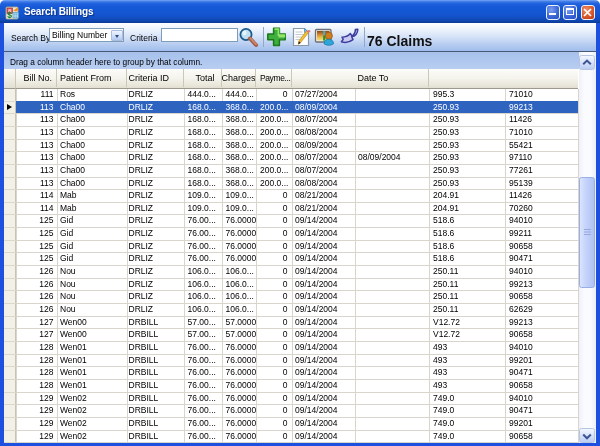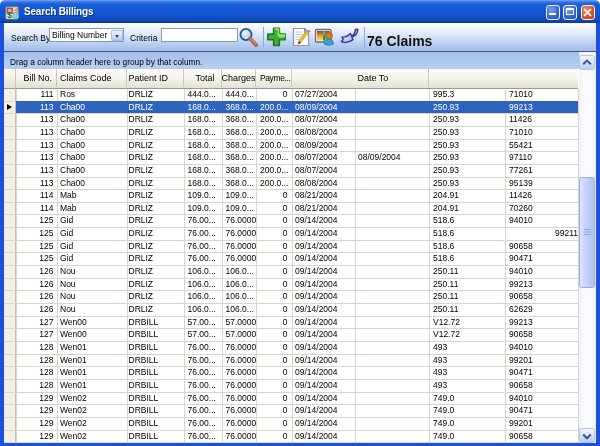--- a/index.html
+++ b/index.html
@@ -133,22 +133,22 @@
 <div class="claims">76 Claims</div>
 
 <div class="grouppanel">
     <span>Drag a column header here to group by that column.</span>
   </div>
 
 <div class="hdrrow"></div>
 <div class="selhdr"></div>
 <div style="position:absolute;left:0;top:69px;width:578px;height:19.5px;">
 <div class="hc" style="left:16px;width:41px;text-align:right;padding-right:4px;">Bill No.</div>
-<div class="hc" style="left:57px;width:70px;padding-left:3px;">Claims Code</div>
-<div class="hc" style="left:127px;width:57px;padding-left:1.5px;">Patient ID</div>
+<div class="hc" style="left:57px;width:70px;padding-left:3px;">Patient From</div>
+<div class="hc" style="left:127px;width:57px;padding-left:1.5px;">Criteria ID</div>
 <div class="hc" style="left:184px;width:37.5px;text-align:right;padding-right:6px;">Total</div>
 <div class="hc" style="left:221.5px;width:34.5px;text-align:right;padding-right:4px;">Charges</div>
 <div class="hc" style="left:256px;width:36px;padding-left:4px;"><span style="font-size:8.5px;letter-spacing:-0.4px">Payme...</span></div>
 <div class="hc" style="left:355px;width:73.5px;padding-left:2.5px;">Date To</div>
 </div>
 
 <div class="gridbg"></div>
 <div class="selcol"></div>
 <div class="selbevel" style="top:100.80px;"></div>
 <div class="selbevel" style="top:113.20px;"></div>
@@ -345,21 +345,21 @@
     </div>
 <div class="row" style="top:227.14px;height:12.66px;line-height:12.66px;">
       <div class="c" style="left:16px;width:41px;text-align:right;padding-right:3.5px;">125</div>
       <div class="c" style="left:57px;width:70px;text-align:left;padding-left:3px;">Gid</div>
       <div class="c" style="left:127px;width:57px;text-align:left;padding-left:1.5px;">DRLIZ</div>
       <div class="c" style="left:184px;width:37.5px;text-align:left;padding-left:3.5px;">76.00...</div>
       <div class="c" style="left:221.5px;width:34.5px;text-align:left;padding-left:4px;">76.0000</div>
       <div class="c" style="left:256px;width:36px;text-align:right;padding-right:4.5px;">0</div>
       <div class="c" style="left:292px;width:63px;text-align:left;padding-left:3px;">09/14/2004</div>
       <div class="c" style="left:428.5px;width:76.5px;text-align:left;padding-left:4.5px;">518.6</div>
-      <div class="c" style="left:505px;width:73px;text-align:right;padding-left:12px;">99211</div>
+      <div class="c" style="left:505px;width:73px;text-align:left;padding-left:4px;">99211</div>
     </div>
 <div class="row" style="top:239.80px;height:12.66px;line-height:12.66px;">
       <div class="c" style="left:16px;width:41px;text-align:right;padding-right:3.5px;">125</div>
       <div class="c" style="left:57px;width:70px;text-align:left;padding-left:3px;">Gid</div>
       <div class="c" style="left:127px;width:57px;text-align:left;padding-left:1.5px;">DRLIZ</div>
       <div class="c" style="left:184px;width:37.5px;text-align:left;padding-left:3.5px;">76.00...</div>
       <div class="c" style="left:221.5px;width:34.5px;text-align:left;padding-left:4px;">76.0000</div>
       <div class="c" style="left:256px;width:36px;text-align:right;padding-right:4.5px;">0</div>
       <div class="c" style="left:292px;width:63px;text-align:left;padding-left:3px;">09/14/2004</div>
       <div class="c" style="left:428.5px;width:76.5px;text-align:left;padding-left:4.5px;">518.6</div>

